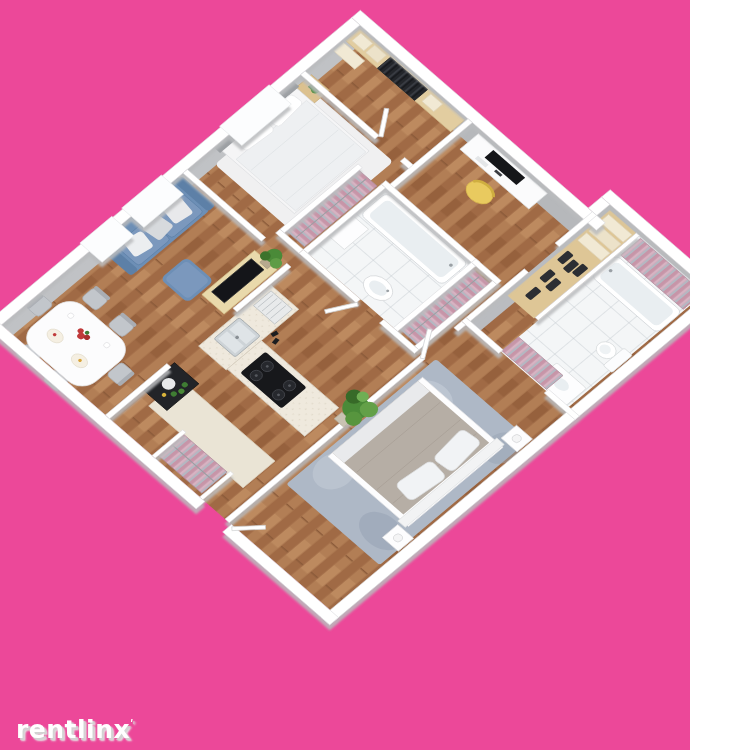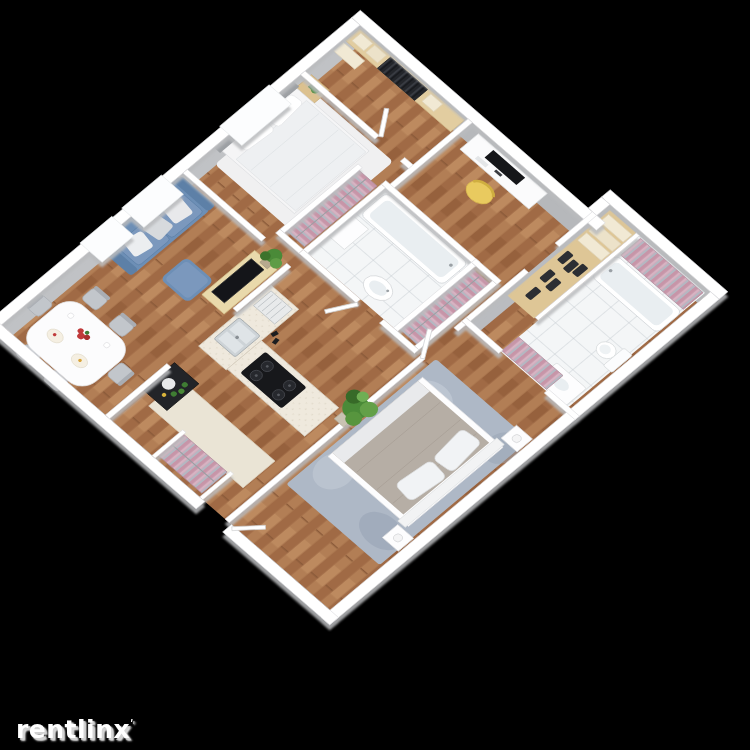--- a/index.html
+++ b/index.html
@@ -1,16 +1,16 @@
 <!DOCTYPE html>
 <html><head>
 <meta charset="utf-8">
 <style>
   html,body{margin:0;padding:0;background:#ffffff;}
-  .stage{position:relative;width:750px;height:750px;background:#000000;overflow:hidden;
+  .stage{position:relative;width:690px;height:750px;background:#ec4899;overflow:hidden;
          font-family:"Liberation Sans",sans-serif;}
   svg{position:absolute;inset:0;}
   .watermark{position:absolute;left:16px;bottom:6px;font-family:"DejaVu Sans",sans-serif;
              font-weight:bold;font-size:25px;letter-spacing:0.5px;color:#ffffff;
              text-shadow:2px 2px 1px #d2d2d2, 3px 3px 2px #e6e6e6;user-select:none;}
   .watermark sup{font-size:12px;}
 </style>
 </head>
 <body>
 

